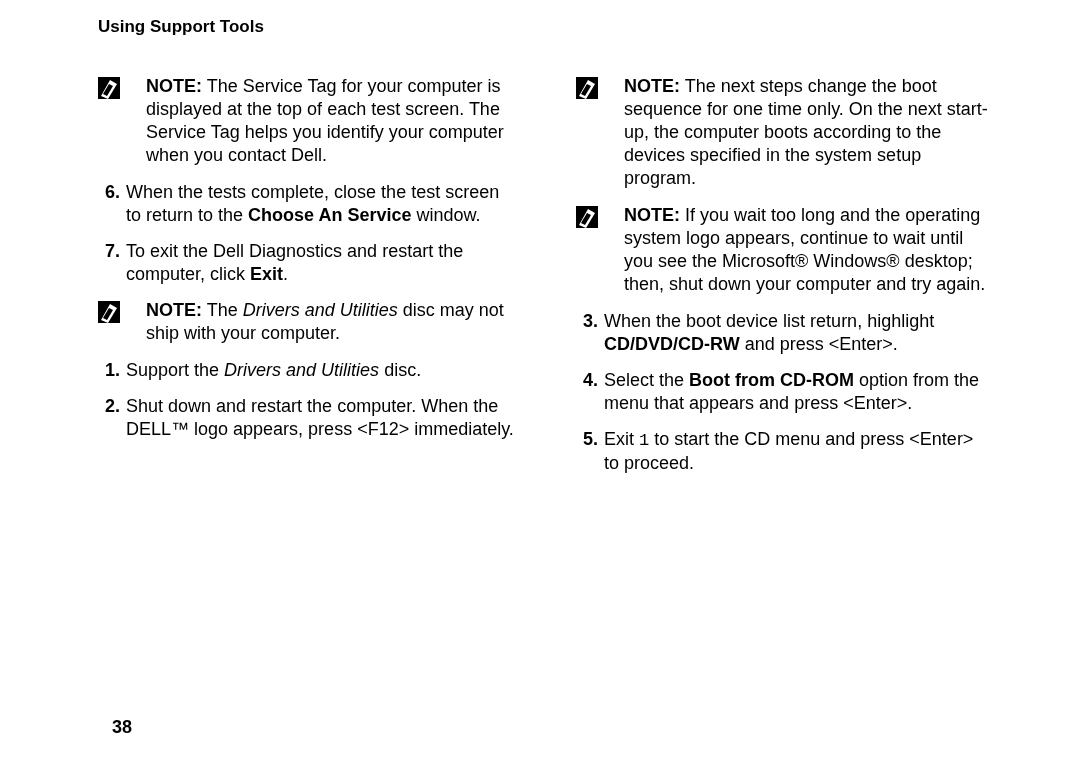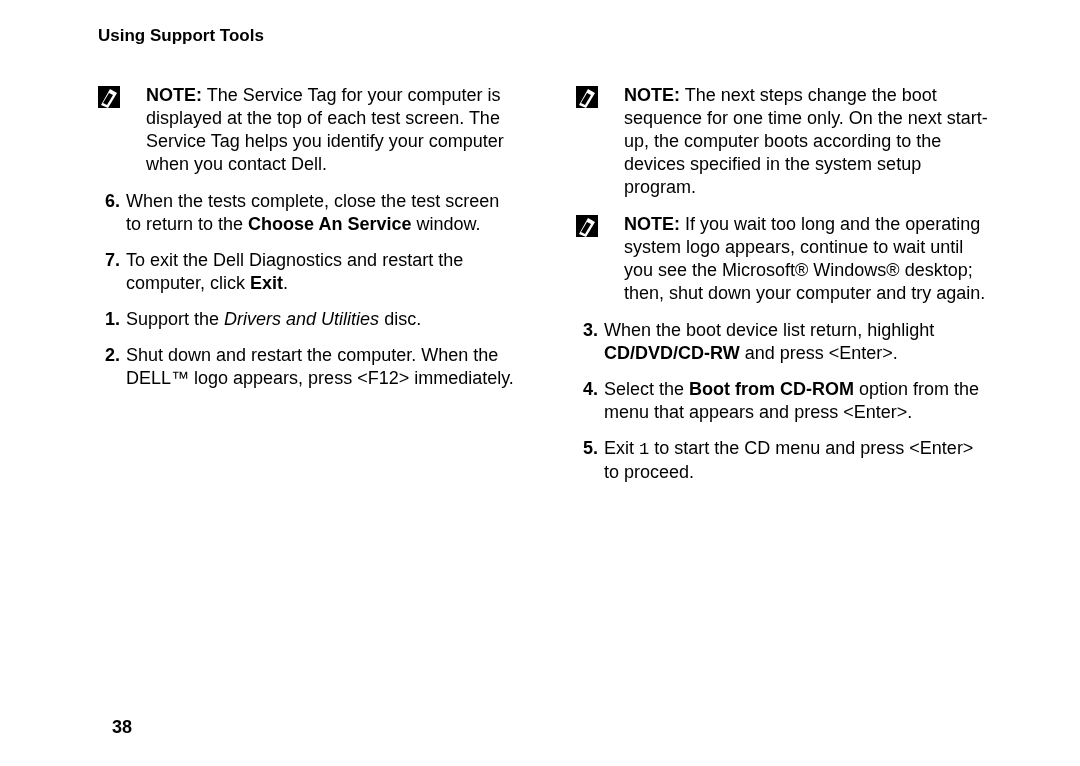--- a/index.html
+++ b/index.html
@@ -8,21 +8,21 @@
     background: #fff;
     font-family: Arial, Helvetica, sans-serif;
     color: #000;
     width: 1080px;
     height: 766px;
     box-sizing: border-box;
   }
   .page {
     width: 1080px;
     height: 766px;
-    padding: 26px 88px 28px 98px;
+    padding: 17px 88px 28px 98px;
     box-sizing: border-box;
     position: relative;
   }
   .header {
     font-weight: bold;
     font-size: 17px;
     margin-bottom: 38px;
   }
   .columns {
     display: flex;
@@ -110,20 +110,32 @@
       </div>
 
       <div class="num-item">
         <div class="num">7.</div>
         <div class="txt">
           <span>To exit the Dell Diagnostics and restart the computer, click </span><span class="bold">Exit</span><span>.</span>
         </div>
       </div>
 
 
+      <div class="note-block">
+        <div class="note-icon">
+          <svg width="22" height="22" viewBox="0 0 22 22">
+            <rect x="0" y="0" width="22" height="22" fill="#000"></rect>
+            <path d="M3 19 L12 3 L19 7 L10 22 Z" fill="#fff"></path>
+            <path d="M5 17 L11 7 L15 9 L9 19 Z" fill="#000"></path>
+          </svg>
+        </div>
+        <div class="note-text">
+          <span class="bold">NOTE:</span><span> The </span><span class="italic">Drivers and Utilities</span><span> disc may not ship with your computer.</span>
+        </div>
+      </div>
 
       <div class="num-item">
         <div class="num">1.</div>
         <div class="txt">
           <span>Support the </span><span class="italic">Drivers and Utilities</span><span> disc.</span>
         </div>
       </div>
 
       <div class="num-item">
         <div class="num">2.</div>

